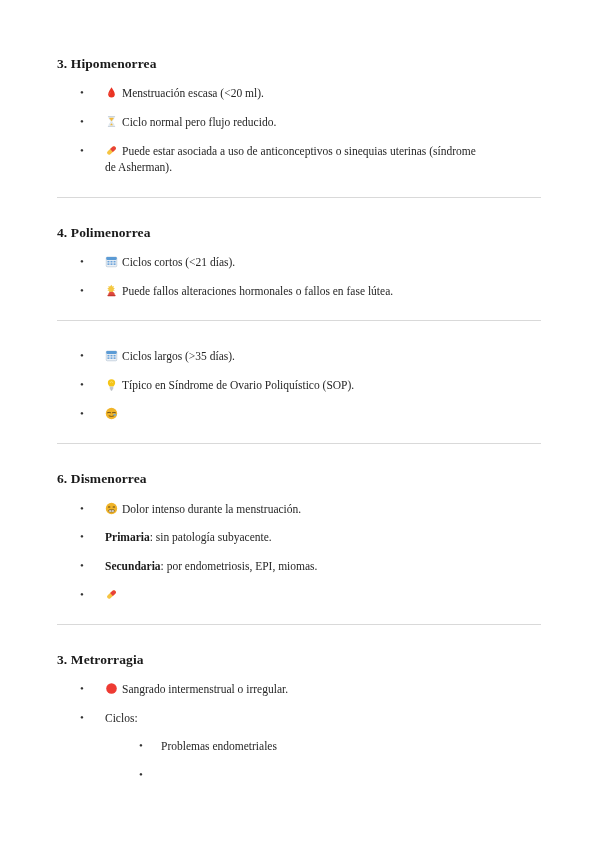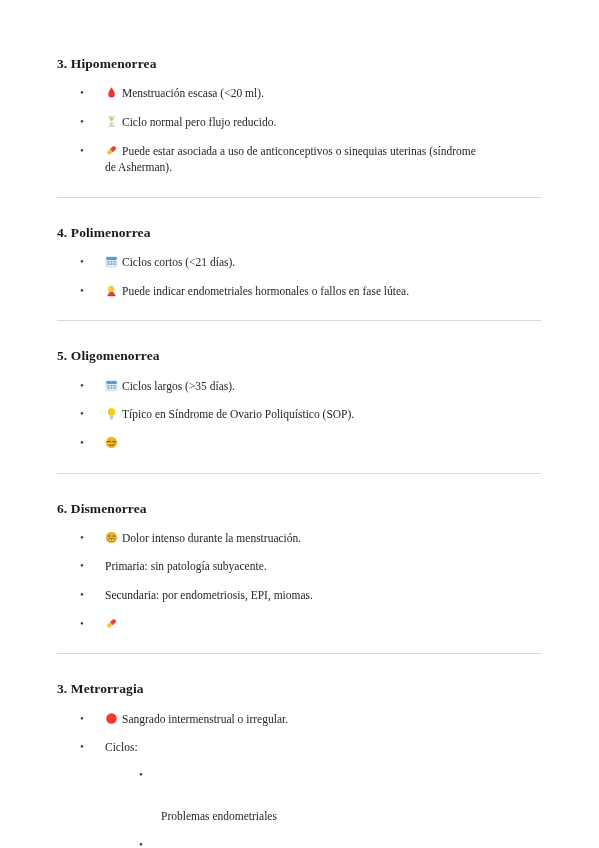--- a/index.html
+++ b/index.html
@@ -61,21 +61,21 @@
     padding-left: 1px;
   }
   .em-wrap {
     display: inline-block;
     width: 13px;
     height: 13px;
     vertical-align: -2px;
     margin-right: 4px;
   }
   .lbl-bold {
-    font-weight: normal;
+    font-weight: bold;
     color: #1a1a1a;
   }
   .sub-list {
     list-style: none;
     margin: 11px 0 0 0;
     padding: 0;
   }
   .sub-item {
     display: flex;
     align-items: flex-start;
@@ -85,21 +85,21 @@
     color: #262626;
   }
   .sub-item:last-child { margin-bottom: 0; }
   .sub-marker {
     flex: 0 0 auto;
     width: 22px;
     padding-left: 34px;
     font-size: 11px;
     color: #333;
   }
-  .sub-body { flex: 1 1 auto; margin-top: 41px; }
+  .sub-body { flex: 1 1 auto; }
   .divider {
     border: 0;
     border-top: 1px solid #d9d9d9;
     margin: 0;
     width: 486px;
   }
   .sec-gap-after { height: 21px; }
   .sec-gap-before { height: 27px; }
 </style>
 </head>
@@ -178,32 +178,31 @@
         </li>
         <li class="bullet-item">
           <span class="bullet-marker">•</span>
           <span class="bullet-body">
             <span class="em-wrap">
               <svg viewBox="0 0 32 32" width="13" height="13">
                   <path d="M16 2 l1.8 4.2 4.2-1.4 -1.6 4.3 4.2 1.5 -3.6 2.6 3 3.3 -4.4 0.4 0.9 4.4 -4-2 -1.5 4.2 -1.5-4.2 -4 2 0.9-4.4 -4.4-0.4 3-3.3 -3.6-2.6 4.2-1.5 -1.6-4.3 4.2 1.4z" fill="#f4c842"></path>
                   <path d="M8 27 a8 8 0 0 1 16 0z" fill="#e04a3f"></path>
                   <rect x="6" y="26.5" width="20" height="3.5" rx="1.5" fill="#c4382f"></rect>
                 </svg>
-            </span><span>Puede indicar endometriales hormonales o fallos en fase lútea.</span>
+            </span><span>Puede fallos alteraciones hormonales o fallos en fase lútea.</span>
           </span>
         </li>
       </ul>
     </div>
 
     <div class="sec-gap-after"></div>
     <hr class="divider">
     <div class="sec-gap-before"></div>
 
     <div class="section">
-      <h2 class="section-heading">5. Oligomenorrea</h2>
       <ul class="bullet-list">
         <li class="bullet-item">
           <span class="bullet-marker">•</span>
           <span class="bullet-body">
             <span class="em-wrap">
               <svg viewBox="0 0 32 32" width="13" height="13">
                   <rect x="3" y="5" width="26" height="24" rx="2.5" fill="#eef2f6" stroke="#9db3c6" stroke-width="1.2"></rect>
                   <rect x="3" y="5" width="26" height="7" rx="2.5" fill="#5b9bd5"></rect>
                   <rect x="6" y="14.5" width="5" height="4" fill="#6ba3da"></rect>
                   <rect x="13.5" y="14.5" width="5" height="4" fill="#6ba3da"></rect>

